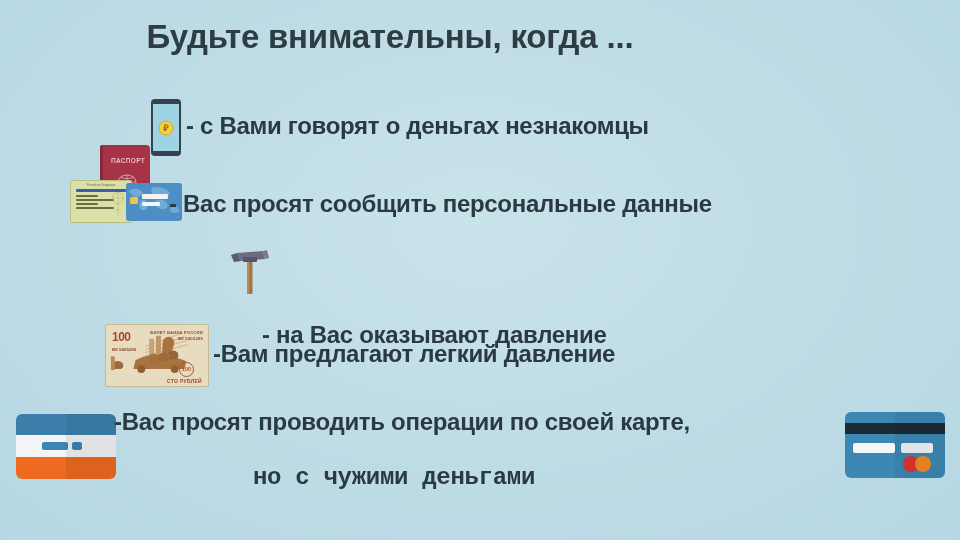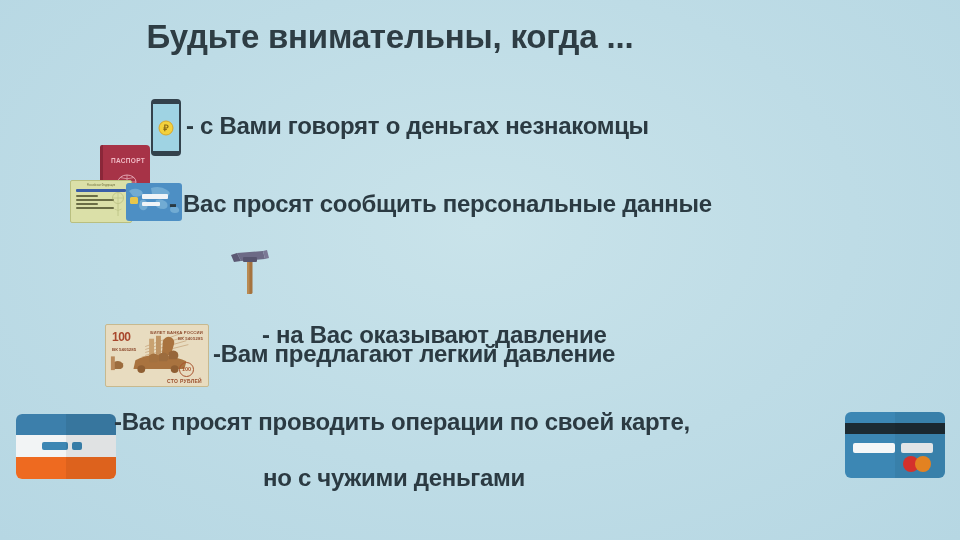--- a/index.html
+++ b/index.html
@@ -43,21 +43,21 @@
     color: #2b3a42;
     white-space: nowrap;
     letter-spacing: -0.3px;
   }
   #text1 { left: 186px; top: 112px; }
   #text2 { left: 169px; top: 190px; }
   #text3 { left: 262px; top: 279px; margin-top: 42px; }
   #text4 { left: 213px; top: 340px; }
   #text5a { left: 114px; top: 408px; }
   #text5b {
-    left: 0; top: 464px; width: 788px; text-align: center;
+    left: 0; top: 464px; width: 788px; text-align: center; font-family: Liberation Mono, monospace;
   }
 
   
   #phone-icon {
     position: absolute;
     left: 151px;
     top: 99px;
     width: 30px;
     height: 57px;
     background: #33424c;

